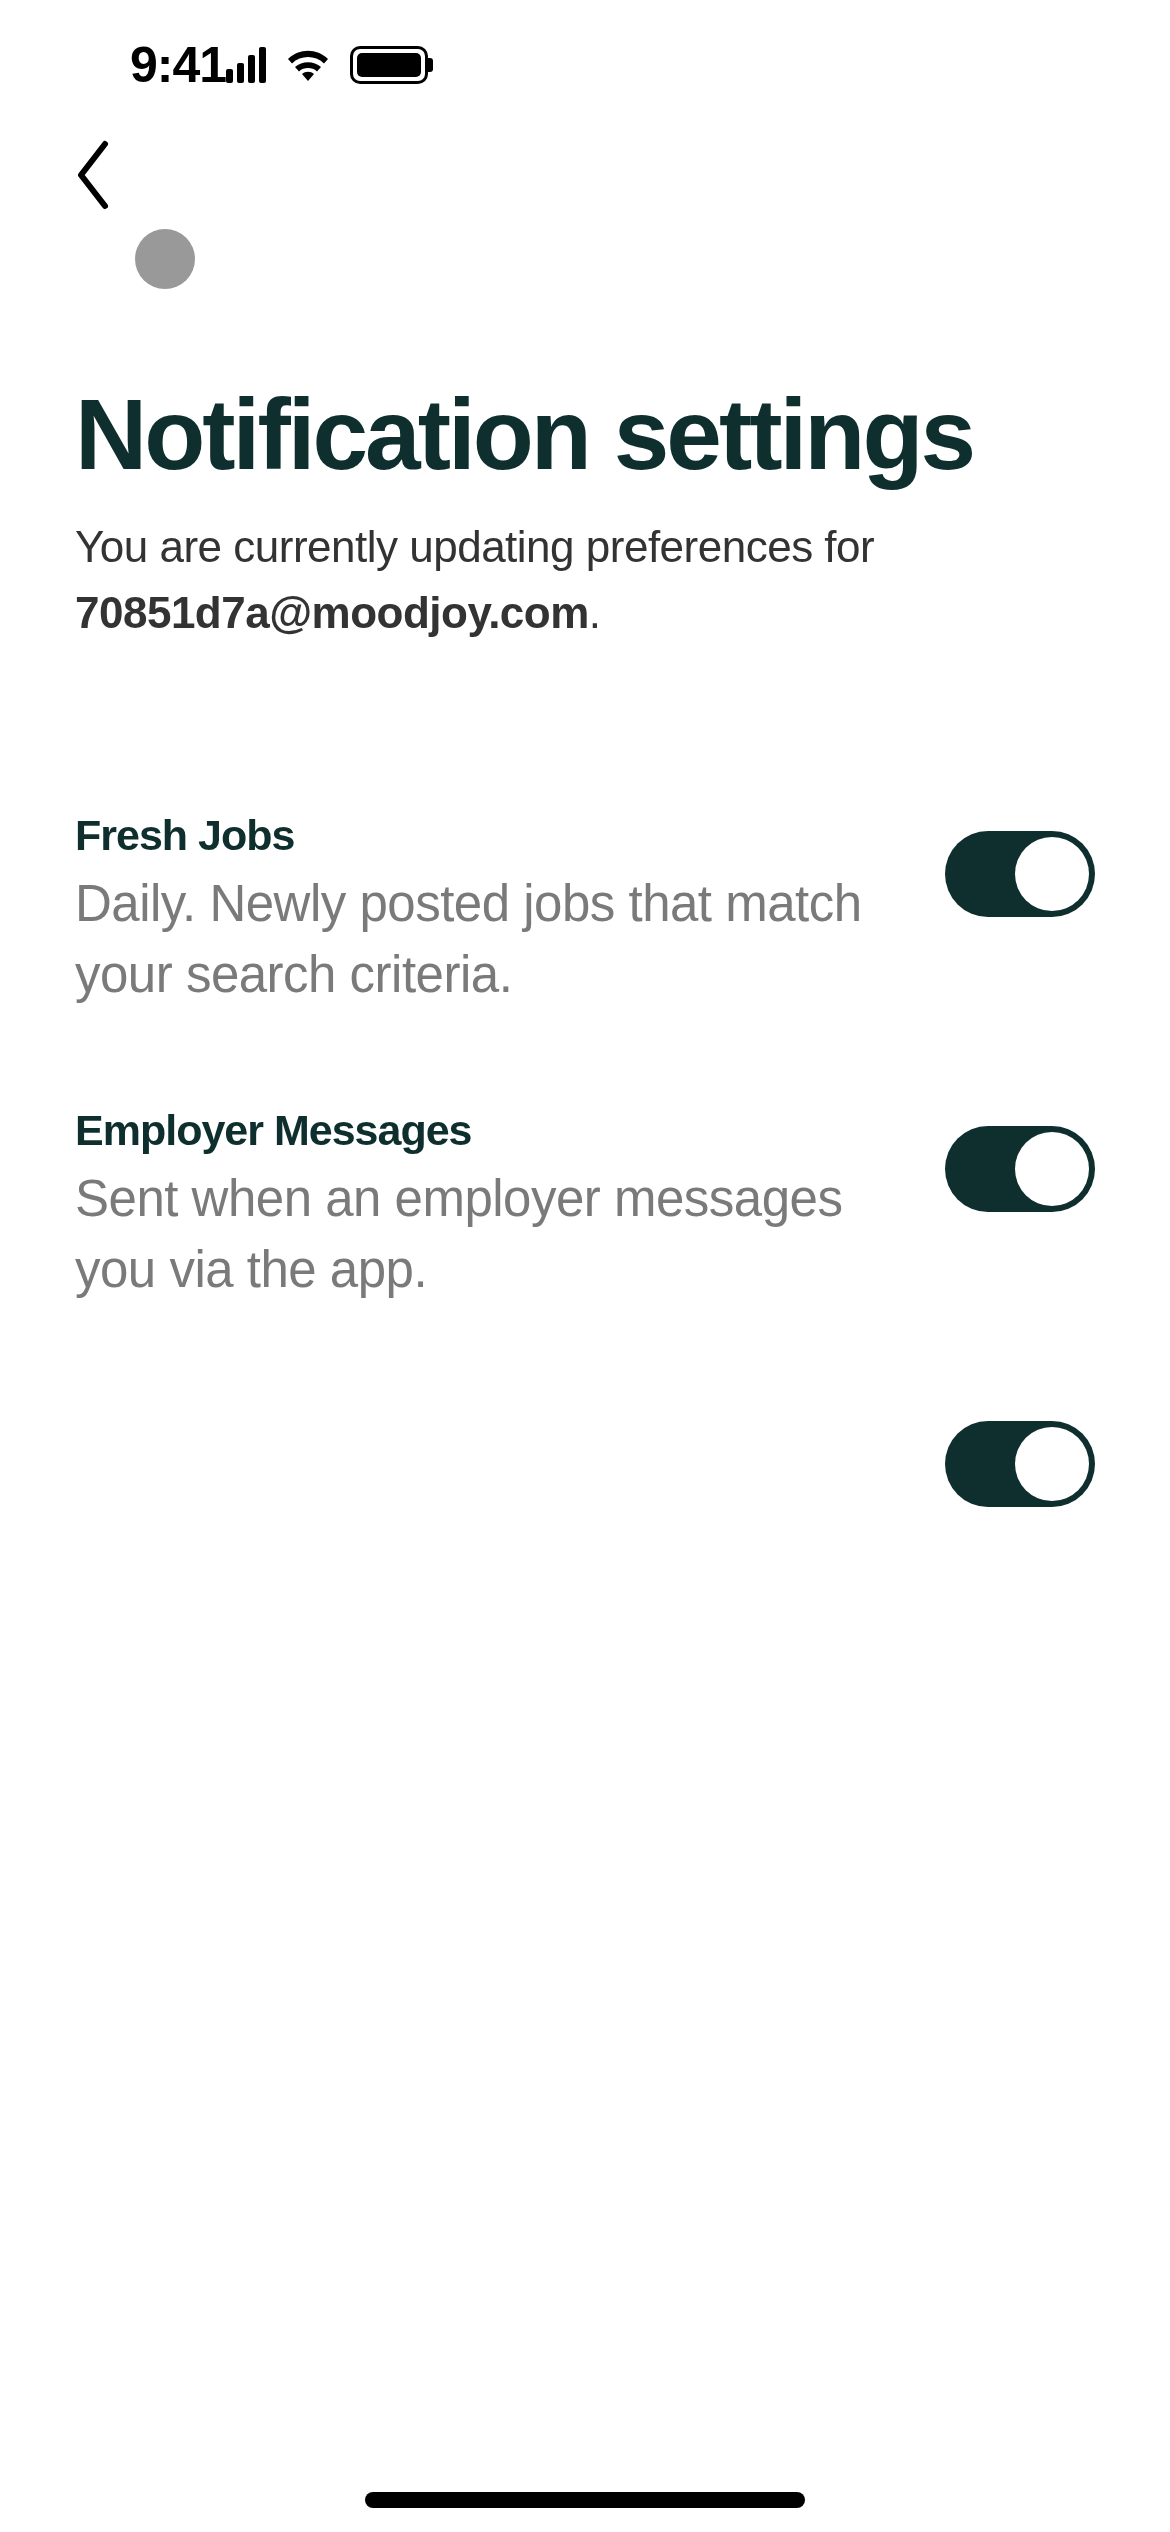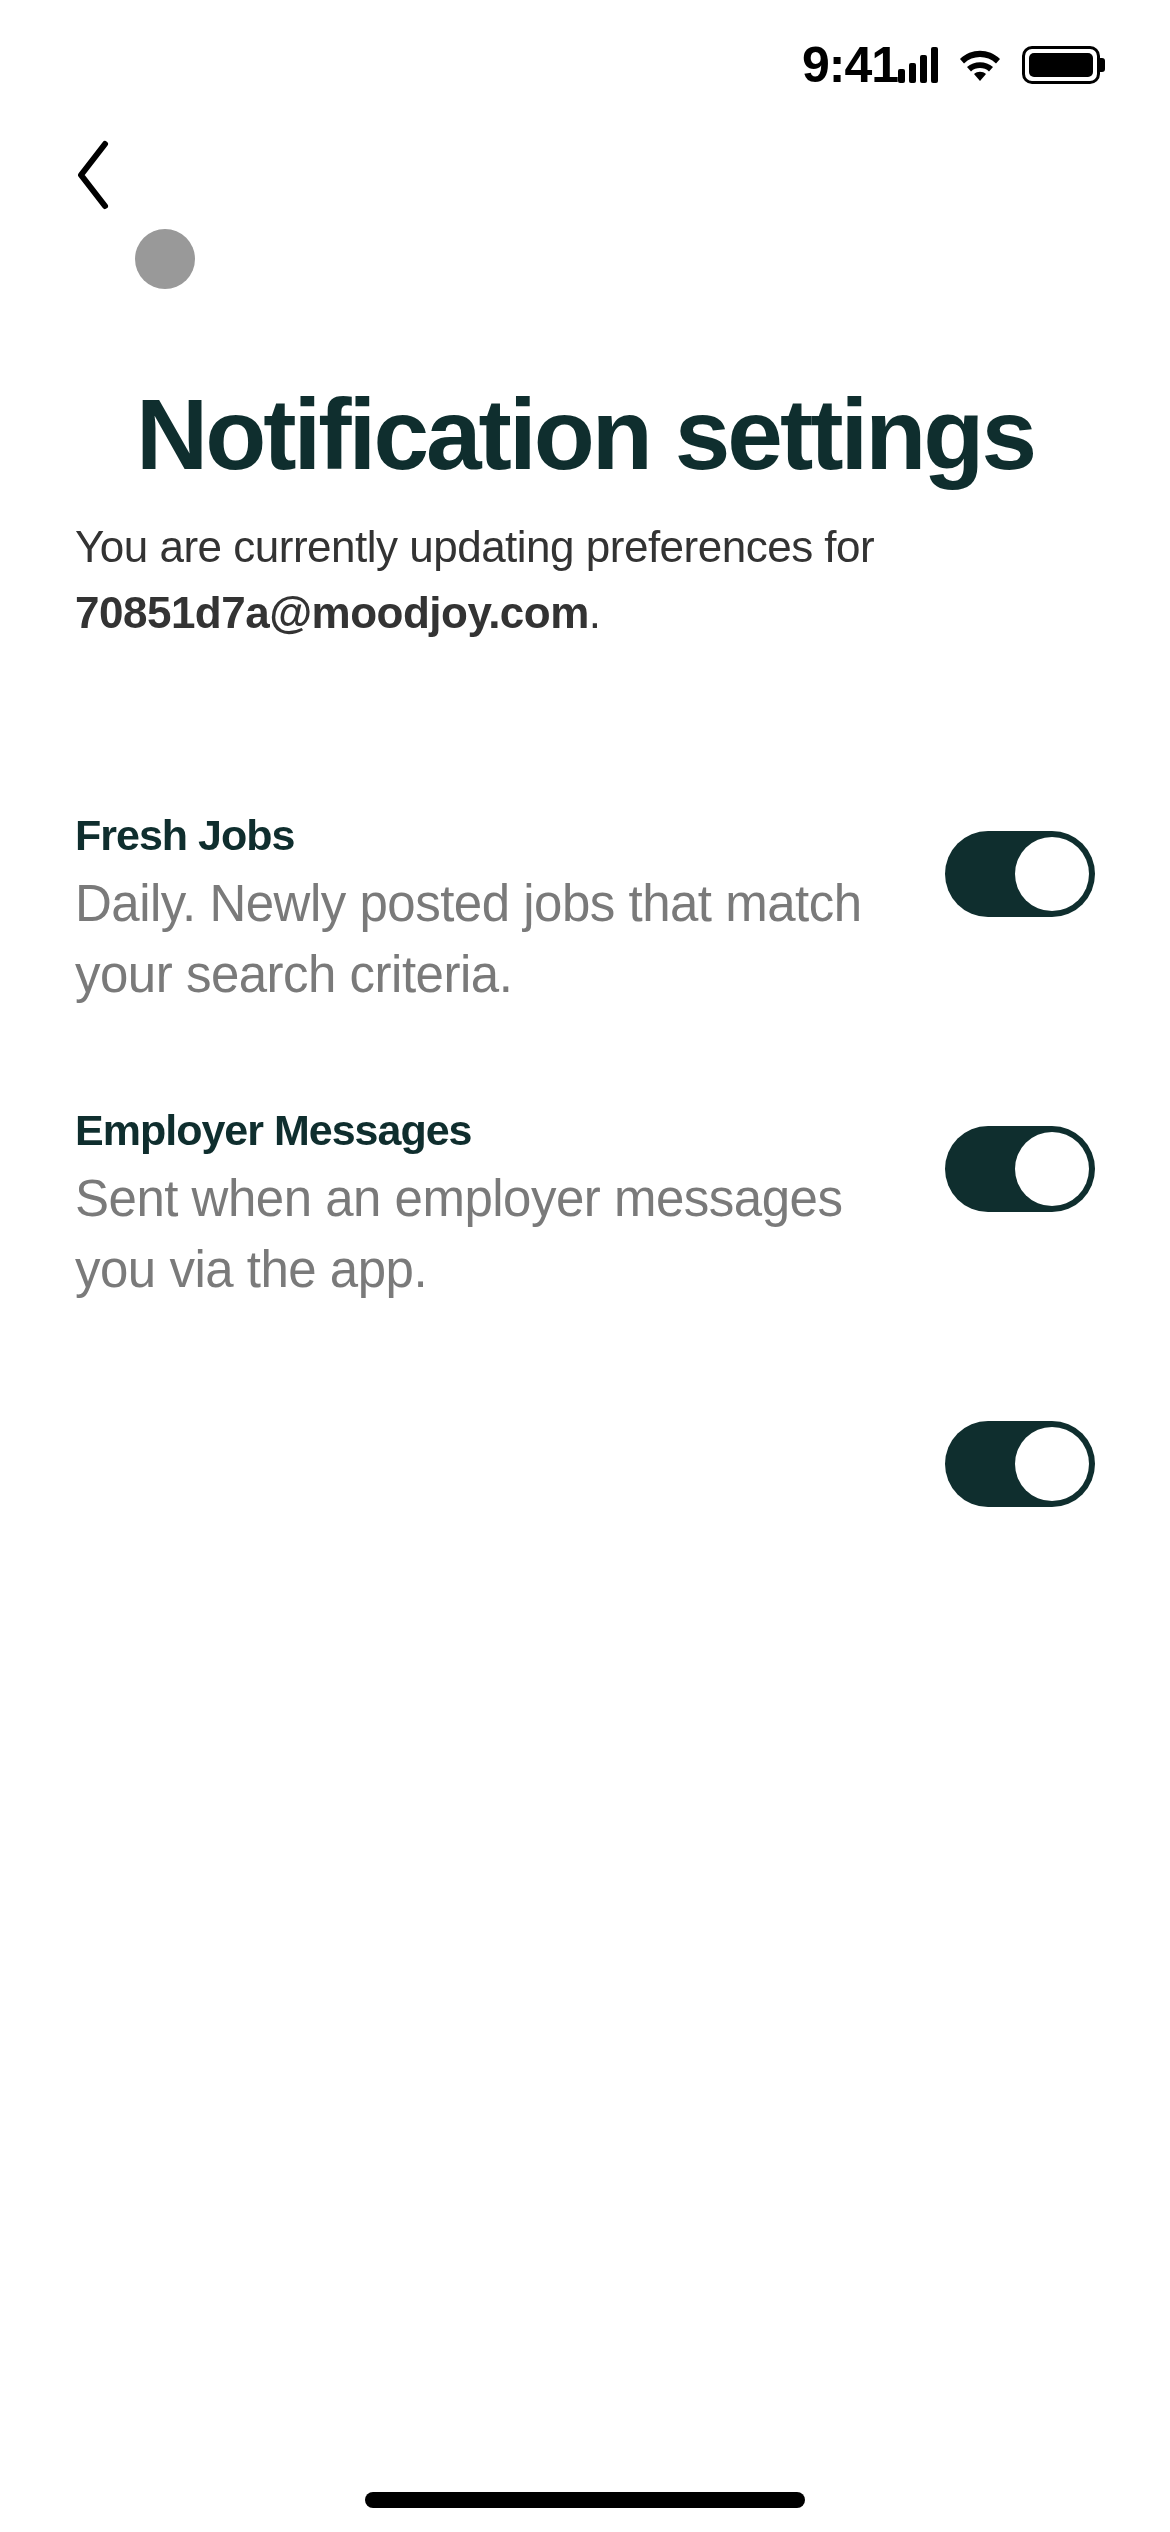--- a/index.html
+++ b/index.html
@@ -12,21 +12,21 @@
       width: 1170px;
       height: 2532px;
       background: #ffffff;
       font-family: -apple-system, BlinkMacSystemFont, 'Helvetica Neue', sans-serif;
       position: relative;
       overflow: hidden;
     }
     
     .status-bar {
       display: flex;
-      justify-content: flex-end;
+      justify-content: flex-start;
       align-items: center;
       padding: 30px 70px 0 130px;
       height: 100px;
     }
     
     .status-time {
       font-size: 50px;
       font-weight: 600;
       letter-spacing: -1px;
     }
@@ -107,21 +107,20 @@
     .header {
       padding: 95px 75px 0 75px;
     }
     
     .page-title {
       font-size: 100px;
       font-weight: 800;
       color: #0f2e2e;
       letter-spacing: -3px;
       line-height: 1;
-      text-align: center;
     }
     
     .subtitle {
       margin-top: 30px;
       font-size: 44px;
       color: #333;
       line-height: 1.5;
       letter-spacing: -0.5px;
     }
     

